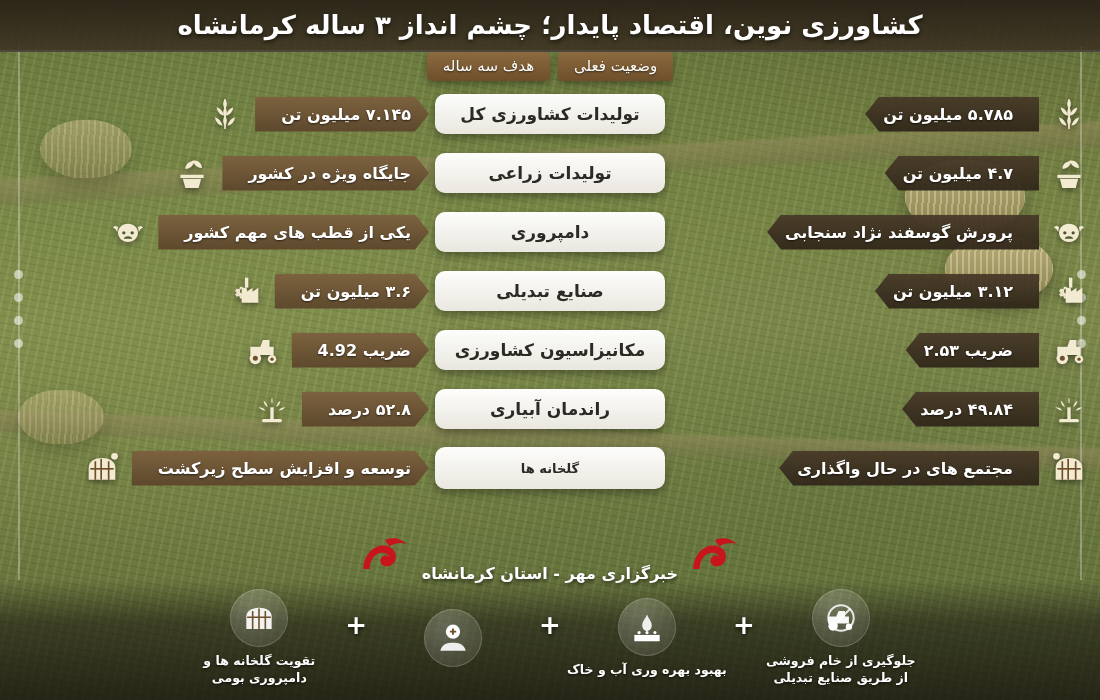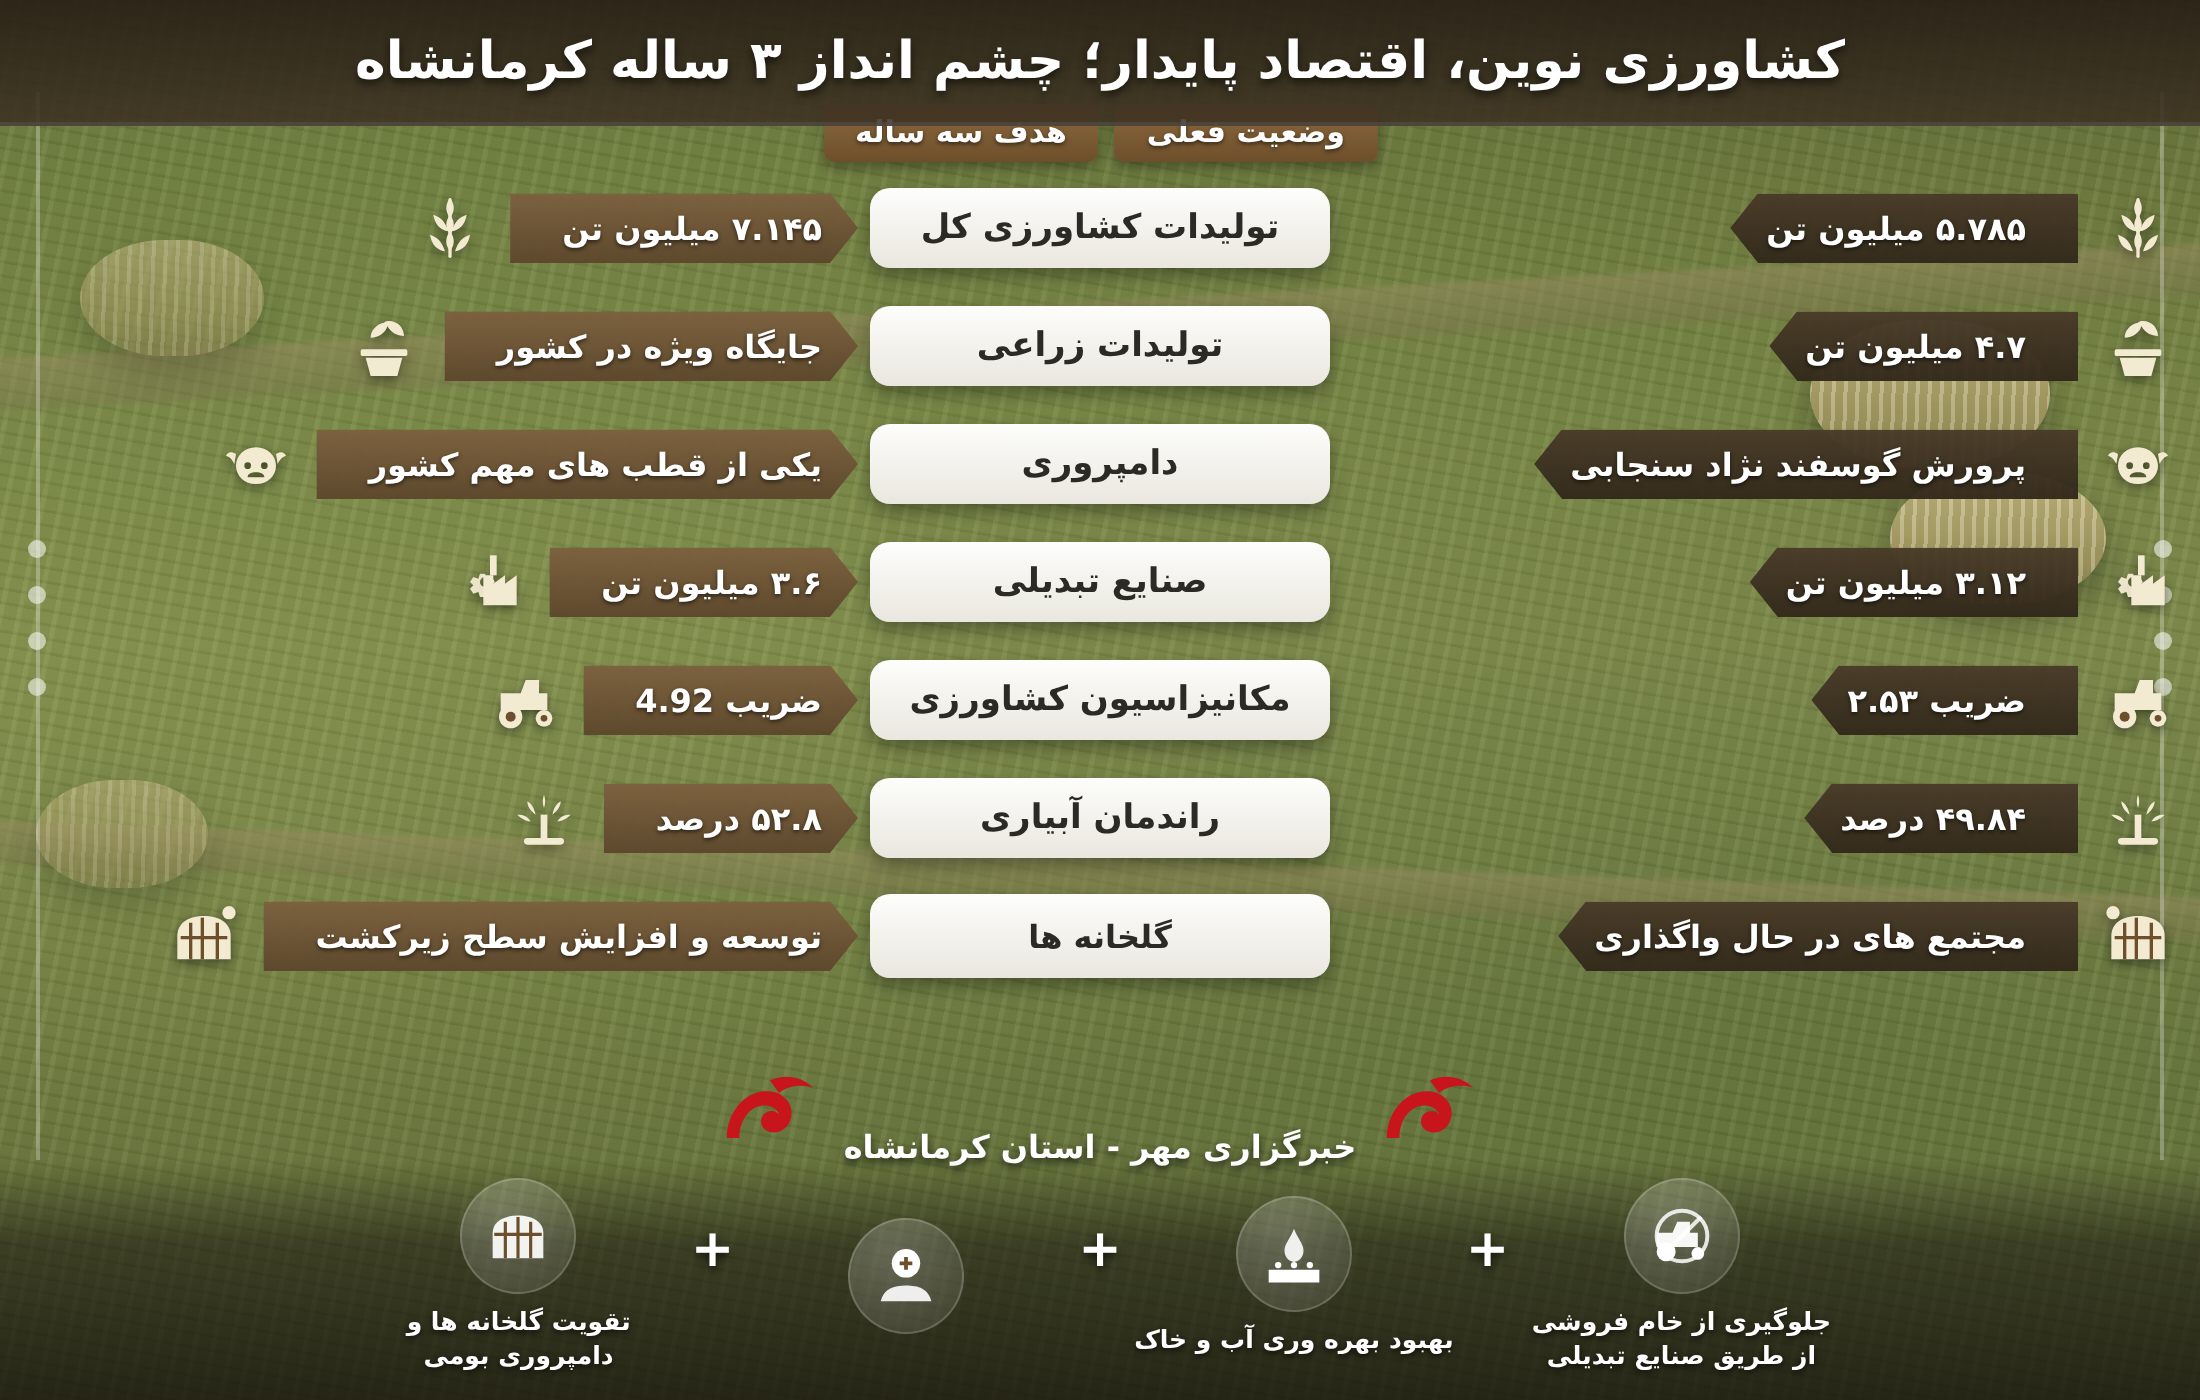--- a/index.html
+++ b/index.html
@@ -39,21 +39,21 @@
   }
   .dirt-path {
     position: absolute;
     background: linear-gradient(180deg, rgba(150,140,95,.55), rgba(120,112,74,.35));
     filter: blur(1px);
   }
 
   
   .header {
     position: absolute; top: 0; left: 0; right: 0;
-    height: 63px;
+    height: 52px;
     background: linear-gradient(180deg, rgba(40,32,22,.93), rgba(60,48,33,.86));
     display: flex; align-items: center; justify-content: center;
     border-bottom: 2px solid rgba(255,255,255,.15);
     z-index: 6;
   }
   .header h1 {
     color: #fff;
     font-size: 26px;
     font-weight: bold;
     letter-spacing: .2px;
@@ -61,21 +61,21 @@
     white-space: nowrap;
   }
 
   
   .col-heads {
     position: absolute; top: 52px; left: 0; right: 0;
     display: flex; justify-content: center; gap: 8px;
     z-index: 5;
   }
   .chip-head {
-    color: #fff; font-size: 15px; font-weight: bold;
+    color: #fff; font-size: 15px; font-weight: normal;
     padding: 5px 16px 6px;
     border-radius: 5px;
     text-shadow: 0 1px 2px rgba(0,0,0,.55);
     box-shadow: 0 3px 7px rgba(0,0,0,.35);
   }
   .chip-head.current { background: linear-gradient(180deg,#8d6a3f,#6d4f2b); }
   .chip-head.target  { background: linear-gradient(180deg,#8d6a3f,#6d4f2b); }
 
   
   .rows {
@@ -96,21 +96,21 @@
   
   .center-label {
     background: linear-gradient(180deg,#fdfdfb,#e9e7df);
     border-radius: 10px;
     height: 40px;
     display: flex; align-items: center; justify-content: center;
     color: #2c2a24;
     font-size: 17px; font-weight: bold;
     box-shadow: 0 4px 9px rgba(0,0,0,.35);
   }
-  .center-label.wide { height: 42px; font-size: 16px; }
+  .center-label.wide { height: 42px; font-size: 13px; }
 
   
   .side {
     display: flex; align-items: center; gap: 7px;
   }
   .side.right { justify-content: flex-start; flex-direction: row; }
   .side.left  { justify-content: flex-end; flex-direction: row-reverse; }
 
   .plate {
     position: relative;

